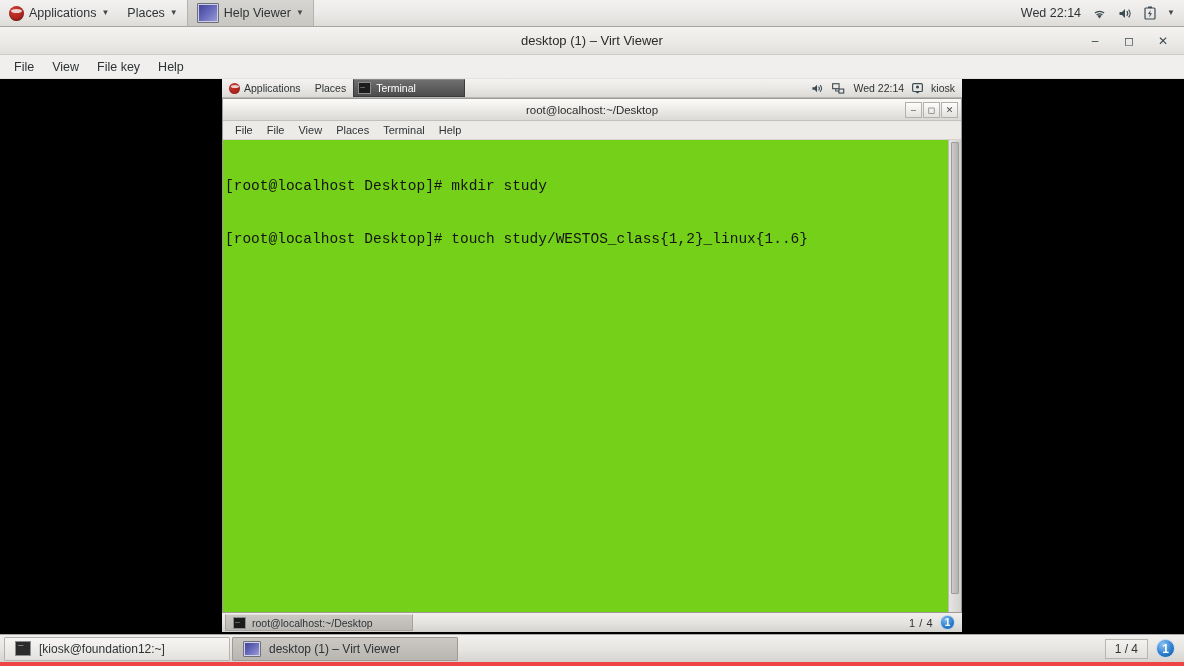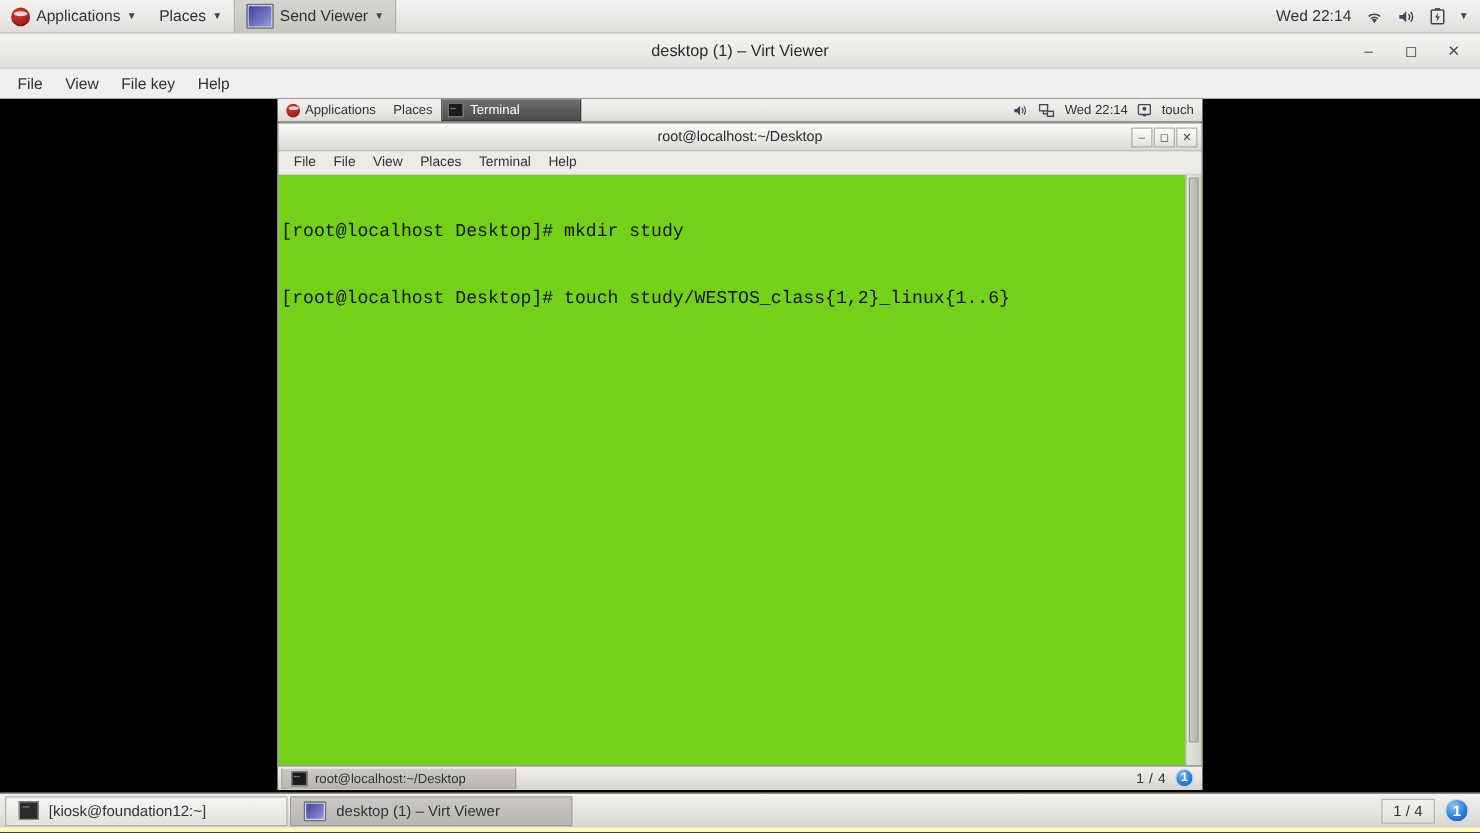--- a/index.html
+++ b/index.html
@@ -2,21 +2,21 @@
 <html><head>
 <meta charset="utf-8">
 <style>
   * { box-sizing: border-box; margin: 0; padding: 0; }
   html, body {
     width: 1184px; height: 666px;
     overflow: hidden;
     background: #000;
     font-family: "Liberation Sans", sans-serif;
   }
-  #screen { position: relative; width: 1184px; height: 666px; background: #fef9c3; }
+  #screen { position: relative; width: 1184px; height: 666px; background: #ef4444; }
 
   
   .host-top-panel {
     position: absolute; left: 0; top: 0; width: 1184px; height: 27px;
     background: linear-gradient(to bottom, #f2f1f0 0%, #ebeae8 50%, #dedcd8 100%);
     border-bottom: 1px solid #a8a6a3;
     display: flex; align-items: center;
     font-size: 12.5px; color: #2e3436;
   }
   .host-menu-item {
@@ -236,21 +236,21 @@
       <span class="fedora-logo"></span>
       <span>Applications</span>
       <span class="caret-down">▼</span>
     </div>
     <div class="host-menu-item">
       <span>Places</span>
       <span class="caret-down">▼</span>
     </div>
     <div class="host-menu-item sel">
       <span class="vv-mini-icon"></span>
-      <span>Send Viewer</span>
+      <span>Help Viewer</span>
       <span class="caret-down">▼</span>
     </div>
 
     <div class="host-tray">
       <span>Wed 22:14</span>
       <svg class="tray-ico" width="15" height="13" viewBox="0 0 15 13">
         <path d="M7.5 11.4 L5.4 8.8 a3.4 3.4 0 0 1 4.2 0 Z" fill="#3c4a52"></path>
         <path d="M2.9 6.1 a7 7 0 0 1 9.2 0" stroke="#3c4a52" stroke-width="1.3" fill="none"></path>
         <path d="M4.6 8.0 a4.6 4.6 0 0 1 5.8 0" stroke="#3c4a52" stroke-width="1.2" fill="none"></path>
       </svg>
@@ -312,21 +312,21 @@
               <rect x="0.6" y="0.8" width="7" height="5.4" fill="none" stroke="#3c4a52" stroke-width="1.2"></rect>
               <rect x="7.5" y="6.6" width="5.2" height="4.4" fill="none" stroke="#3c4a52" stroke-width="1.2"></rect>
               <path d="M4 6.2 V8.8 H7.5" stroke="#3c4a52" stroke-width="1.1" fill="none"></path>
             </svg>
             <span>Wed 22:14</span>
             <svg width="11" height="11" viewBox="0 0 12 12">
               <rect x="0.7" y="0.7" width="10.6" height="8.6" rx="1.2" fill="none" stroke="#3c4a52" stroke-width="1.3"></rect>
               <circle cx="6" cy="4.4" r="1.7" fill="#3c4a52"></circle>
               <path d="M3 9.2 L6 11.4 L9 9.2 Z" fill="#3c4a52"></path>
             </svg>
-            <span>touch</span>
+            <span>kiosk</span>
           </div>
         </div>
 
         <div class="vm-screen">
 
           <div class="term-win">
 
             <div class="term-titlebar">
               <div class="term-title">root@localhost:~/Desktop</div>
               <div class="term-winbtns">

